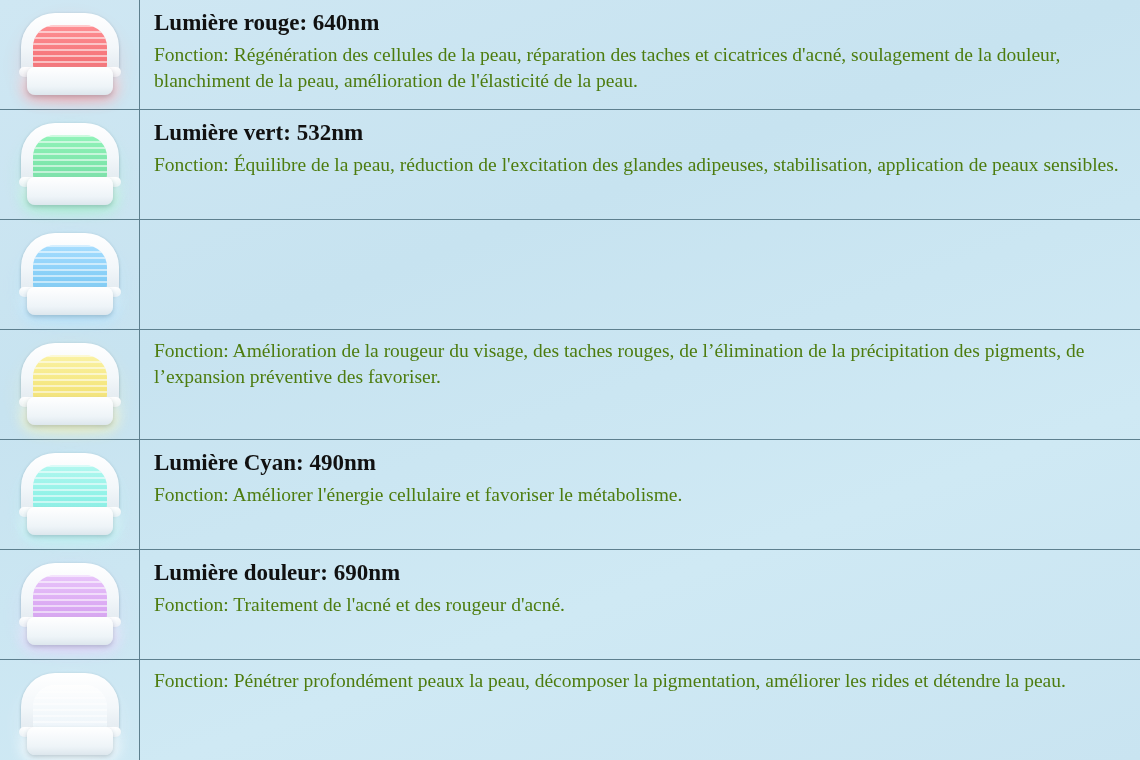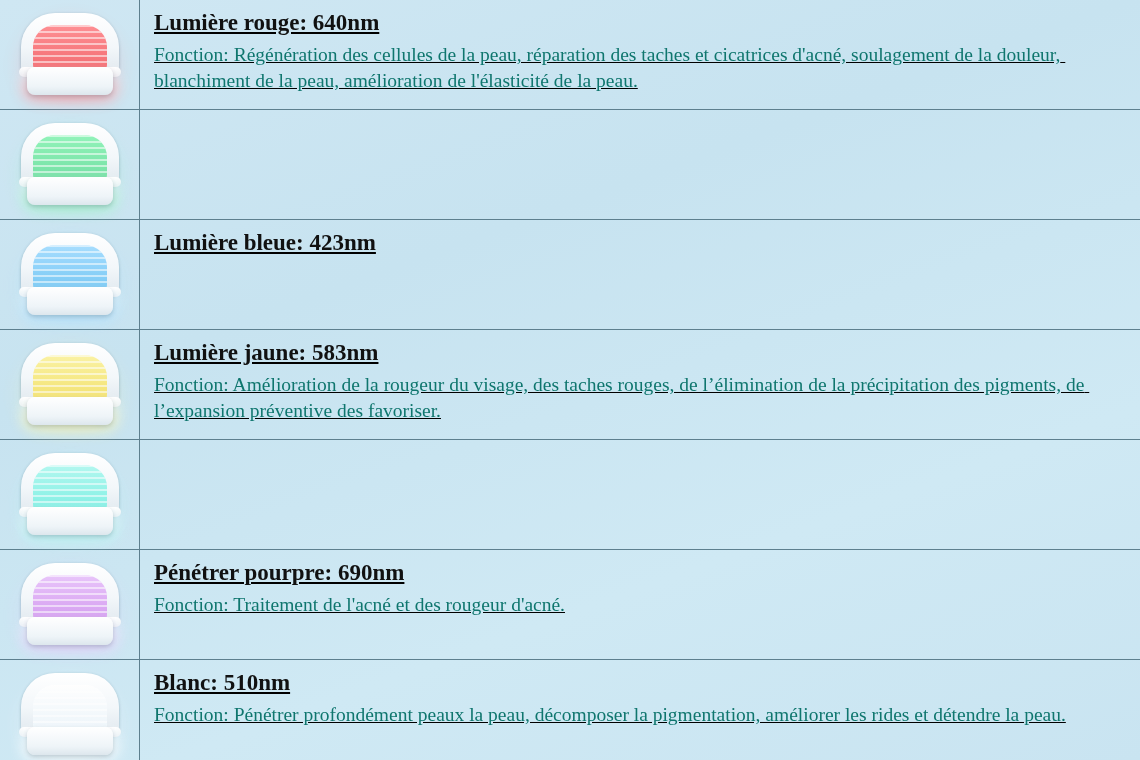--- a/index.html
+++ b/index.html
@@ -11,21 +11,20 @@
     height: 760px;
     overflow: hidden;
     font-family: "Liberation Serif", serif;
     background: linear-gradient(160deg, #cfe7f3 0%, #c7e3f0 35%, #cfe9f4 70%, #c9e4f1 100%);
   }
   #sheet {
     position: relative;
     width: 1140px;
     height: 596px;
     box-sizing: border-box;
-    text-decoration: underline;
   }
   .rows {
     display: flex;
     flex-direction: column;
   }
   .row {
     display: flex;
     align-items: stretch;
     border-bottom: 1px solid #5d7f8e;
     min-height: 110px;
@@ -52,21 +51,21 @@
     font-weight: bold;
     font-size: 23px;
     line-height: 1.15;
     color: #111;
     margin: 2px 0 6px 0;
     white-space: nowrap;
   }
   .desc {
     font-size: 19.5px;
     line-height: 1.32;
-    color: #0f766e;
+    color: #4d7c0f;
     white-space: pre-wrap;
   }
 
   
   .lamp {
     position: relative;
     width: 118px;
     height: 92px;
   }
   .lamp .glow {
@@ -160,90 +159,95 @@
         <div class="thumb-cell">
           <div class="lamp">
             <div class="glow" style="background: radial-gradient(at 50% 60%, rgb(141, 243, 183) 0%, rgba(255, 255, 255, 0) 72%);"></div>
             <div class="shell"></div>
             <div class="panel" style="background: linear-gradient(rgb(141, 243, 183) 0%, rgb(111, 224, 160) 100%);"></div>
             <div class="lip"></div>
             <div class="base-glow" style="background: linear-gradient(rgb(255, 255, 255) 0%, rgb(141, 243, 183) 100%);"></div>
             <div class="base"></div>
           </div>
         </div>
+        <div class="text-cell">
+          <div class="title">Lumière vert: 532nm</div>
+          <div class="desc">Fonction: Équilibre de la peau, réduction de l'excitation des glandes adipeuses, stabilisation, application de peaux sensibles.</div>
+        </div>
       </div>
       <div class="row">
         <div class="thumb-cell">
           <div class="lamp">
             <div class="glow" style="background: radial-gradient(at 50% 60%, rgb(163, 220, 255) 0%, rgba(255, 255, 255, 0) 72%);"></div>
             <div class="shell"></div>
             <div class="panel" style="background: linear-gradient(rgb(163, 220, 255) 0%, rgb(116, 200, 245) 100%);"></div>
             <div class="lip"></div>
             <div class="base-glow" style="background: linear-gradient(rgb(255, 255, 255) 0%, rgb(163, 220, 255) 100%);"></div>
             <div class="base"></div>
           </div>
         </div>
         <div class="text-cell">
-          <div class="title">Lumière bleue: 423nm</div>
         </div>
       </div>
       <div class="row">
         <div class="thumb-cell">
           <div class="lamp">
             <div class="glow" style="background: radial-gradient(at 50% 60%, rgb(251, 242, 160) 0%, rgba(255, 255, 255, 0) 72%);"></div>
             <div class="shell"></div>
             <div class="panel" style="background: linear-gradient(rgb(251, 242, 160) 0%, rgb(244, 226, 106) 100%);"></div>
             <div class="lip"></div>
             <div class="base-glow" style="background: linear-gradient(rgb(255, 255, 255) 0%, rgb(251, 242, 160) 100%);"></div>
             <div class="base"></div>
           </div>
         </div>
         <div class="text-cell">
-          <div class="title">Lumière jaune: 583nm</div>
           <div class="desc">Fonction: Amélioration de la rougeur du visage, des taches rouges, de l’élimination de la précipitation des pigments, de l’expansion préventive des favoriser.</div>
         </div>
       </div>
       <div class="row">
         <div class="thumb-cell">
           <div class="lamp">
             <div class="glow" style="background: radial-gradient(at 50% 60%, rgb(174, 247, 239) 0%, rgba(255, 255, 255, 0) 72%);"></div>
             <div class="shell"></div>
             <div class="panel" style="background: linear-gradient(rgb(174, 247, 239) 0%, rgb(127, 240, 228) 100%);"></div>
             <div class="lip"></div>
             <div class="base-glow" style="background: linear-gradient(rgb(255, 255, 255) 0%, rgb(174, 247, 239) 100%);"></div>
             <div class="base"></div>
           </div>
         </div>
+        <div class="text-cell">
+          <div class="title">Lumière Cyan: 490nm</div>
+          <div class="desc">Fonction: Améliorer l'énergie cellulaire et favoriser le métabolisme.</div>
+        </div>
       </div>
       <div class="row">
         <div class="thumb-cell">
           <div class="lamp">
             <div class="glow" style="background: radial-gradient(at 50% 60%, rgb(231, 194, 250) 0%, rgba(255, 255, 255, 0) 72%);"></div>
             <div class="shell"></div>
             <div class="panel" style="background: linear-gradient(rgb(231, 194, 250) 0%, rgb(213, 155, 240) 100%);"></div>
             <div class="lip"></div>
             <div class="base-glow" style="background: linear-gradient(rgb(255, 255, 255) 0%, rgb(231, 194, 250) 100%);"></div>
             <div class="base"></div>
           </div>
         </div>
         <div class="text-cell">
-          <div class="title">Pénétrer pourpre: 690nm</div>
+          <div class="title">Lumière douleur: 690nm</div>
           <div class="desc">Fonction: Traitement de l'acné et des rougeur d'acné.</div>
         </div>
       </div>
       <div class="row">
         <div class="thumb-cell">
           <div class="lamp">
             <div class="glow" style="background: radial-gradient(at 50% 60%, rgb(255, 255, 255) 0%, rgba(255, 255, 255, 0) 72%);"></div>
             <div class="shell"></div>
             <div class="panel" style="background: linear-gradient(rgb(255, 255, 255) 0%, rgb(238, 246, 251) 100%);"></div>
             <div class="lip"></div>
             <div class="base-glow" style="background: linear-gradient(rgb(255, 255, 255) 0%, rgb(255, 255, 255) 100%);"></div>
             <div class="base"></div>
           </div>
         </div>
         <div class="text-cell">
-          <div class="title">Blanc: 510nm</div>
           <div class="desc">Fonction: Pénétrer profondément peaux la peau, décomposer la pigmentation, améliorer les rides et détendre la peau.</div>
         </div>
       </div>
     </div>
 </div>
 
 </body></html>

